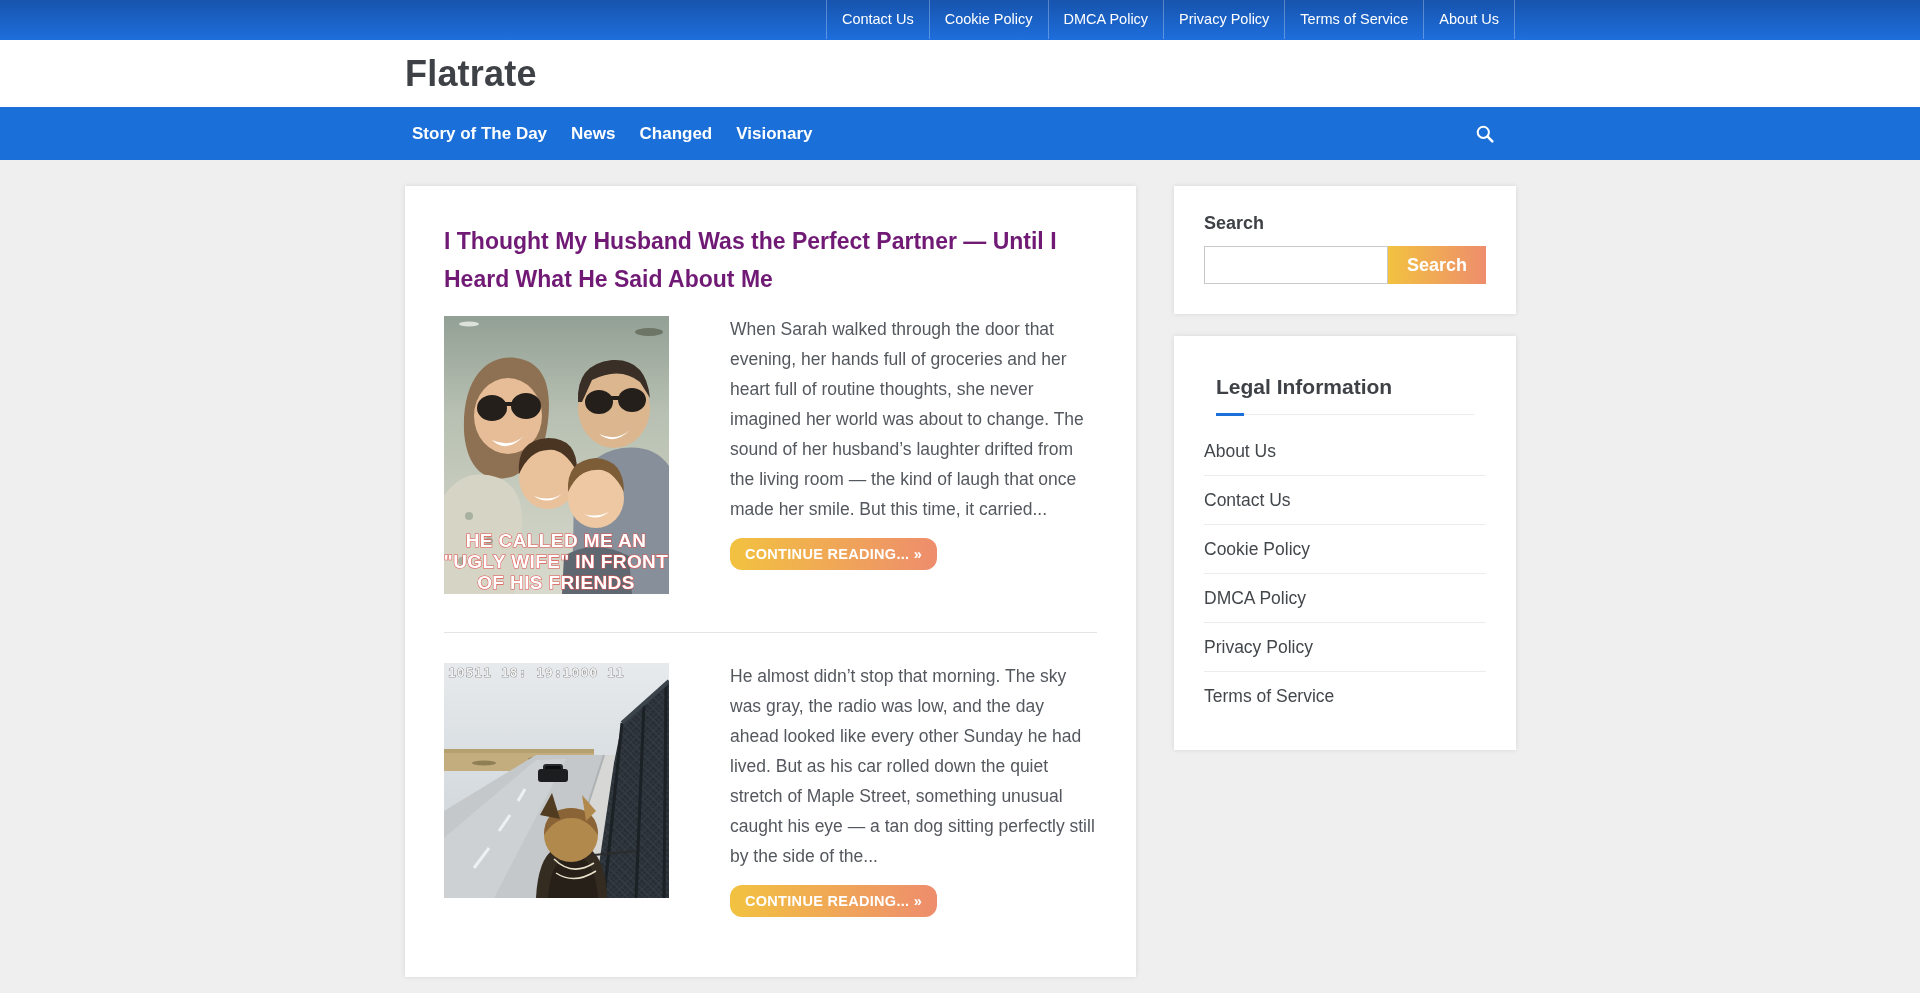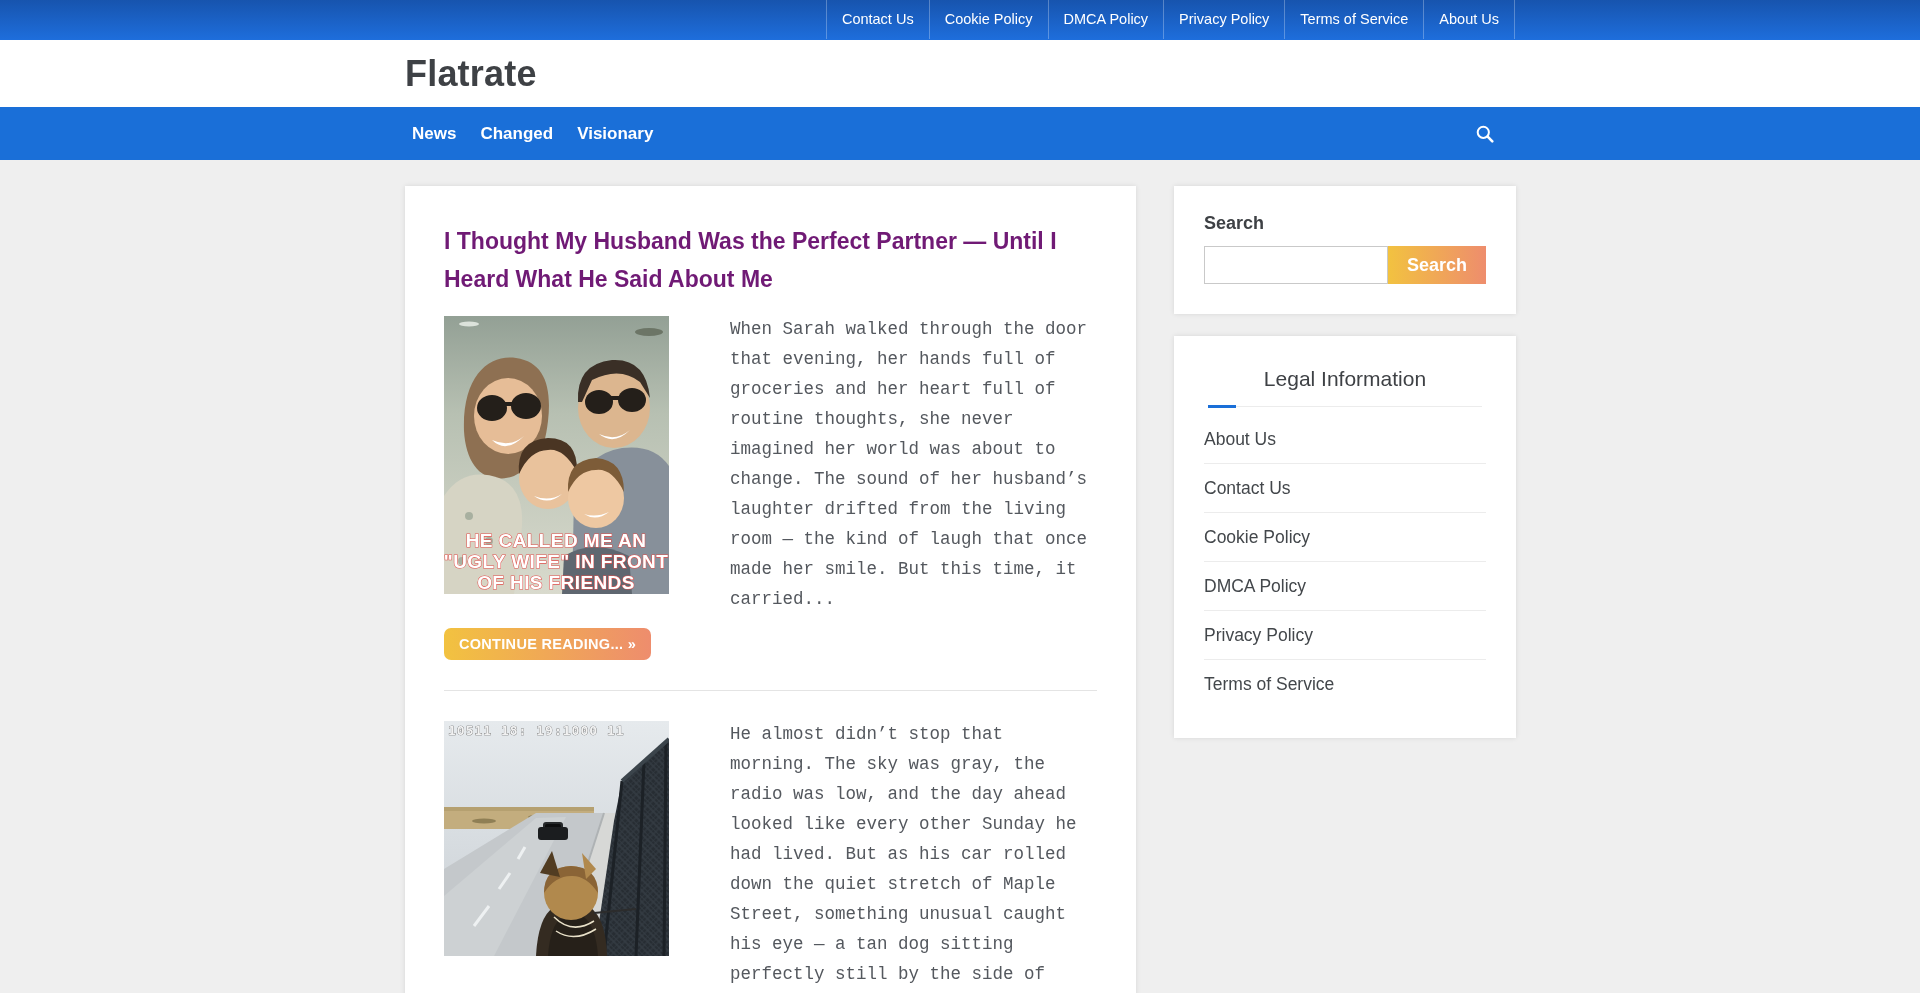--- a/index.html
+++ b/index.html
@@ -84,25 +84,25 @@
   }
   .post-body { display: flow-root; }
   .thumb {
     float: left; width: 259px;
     margin: 2px 27px 8px 0;
     cursor: pointer;
   }
   .thumb svg { display: block; width: 225px; height: auto; }
   .excerpt {
     font-size: 17.5px; line-height: 30px;
-    color: #54585e; margin: 0; font-family: Liberation Mono, monospace;
+    color: #54585e; margin: 0;
   }
   .more-btn {
     display: inline-block; margin-top: 14px;
-    padding: 8px 15px; border: none; border-radius: 7px;
+    padding: 8px 15px; border: none; border-radius: 12px;
     background: linear-gradient(90deg, #f2c240 0%, #ee8d6d 100%);
     color: #ffffff; font-weight: 700; font-size: 14.5px;
     letter-spacing: .3px; cursor: pointer;
     font-family: "Liberation Sans", sans-serif;
   }
   .post-sep {
     border: none; border-top: 1px solid #e4e4e4;
     margin: 30px 0 28px;
   }
 
@@ -128,25 +128,24 @@
   }
   .search-btn {
     height: 38px; border: none; padding: 0 19px;
     background: linear-gradient(90deg, #f2c240 0%, #ee8d6d 100%);
     color: #ffffff; font-weight: 700; font-size: 18px;
     cursor: pointer;
     font-family: "Liberation Sans", sans-serif;
   }
 
   .legal-title {
-    font-size: 21px; font-weight: 400; color: #3e4145;
-    margin: 4px; padding-bottom: 15px;
+    font-size: 21px; font-weight: 700; color: #3e4145;
+    margin: 12px; padding-bottom: 15px;
     border-bottom: 1px solid #ececec;
     position: relative;
-    text-align: center;
   }
   .legal-title::after {
     content: ""; position: absolute; left: 0; bottom: -2px;
     width: 28px; height: 3px; background: #1a6fd8;
   }
   .legal-list { list-style: none; margin: 8px 0 0; padding: 0; }
   .legal-list li { border-bottom: 1px solid #ececec; }
   .legal-list li:last-child { border-bottom: none; }
   .legal-link {
     display: block; padding: 14px 0 13px;
@@ -168,20 +167,21 @@
 </div>
 
 <header class="site-header">
   <div class="site-header-inner">
     <a class="logo">Flatrate</a>
   </div>
 </header>
 
 <nav class="navbar">
   <div class="navbar-inner">
+    <a class="nav-link">Story of The Day</a>
     <a class="nav-link">News</a>
     <a class="nav-link">Changed</a>
     <a class="nav-link">Visionary</a>
     <div class="nav-search-toggle">
       <svg width="20" height="20" viewBox="0 0 20 20">
         <circle cx="8.3" cy="8.3" r="5.6" fill="none" stroke="#ffffff" stroke-width="2"></circle>
         <line x1="12.7" y1="12.7" x2="17.3" y2="17.3" stroke="#ffffff" stroke-width="2.6" stroke-linecap="round"></line>
       </svg>
     </div>
   </div>

